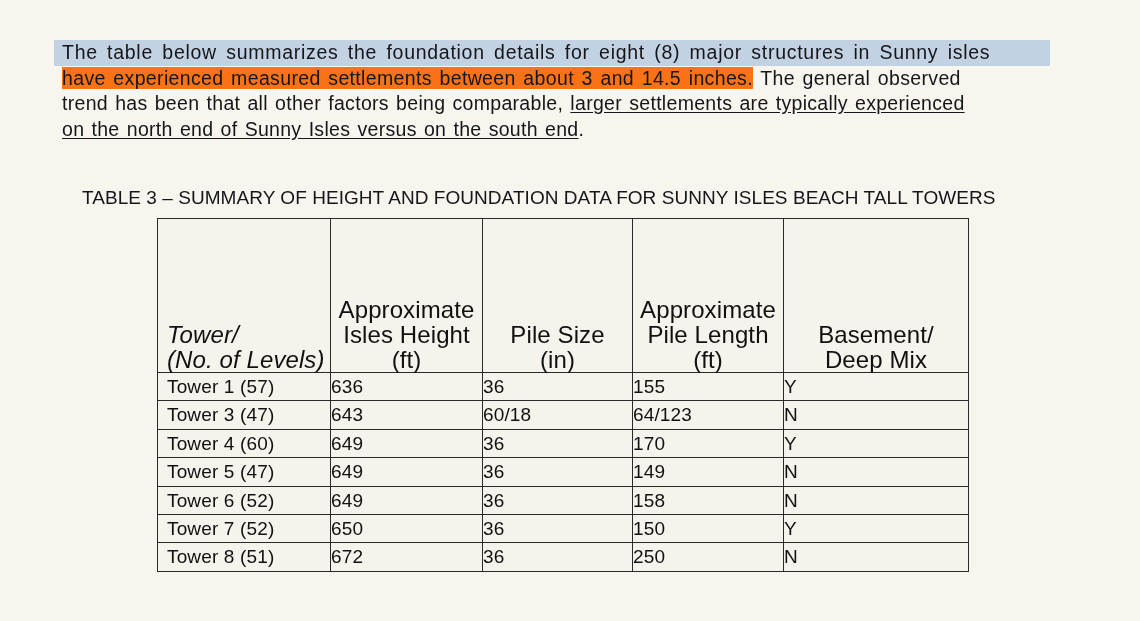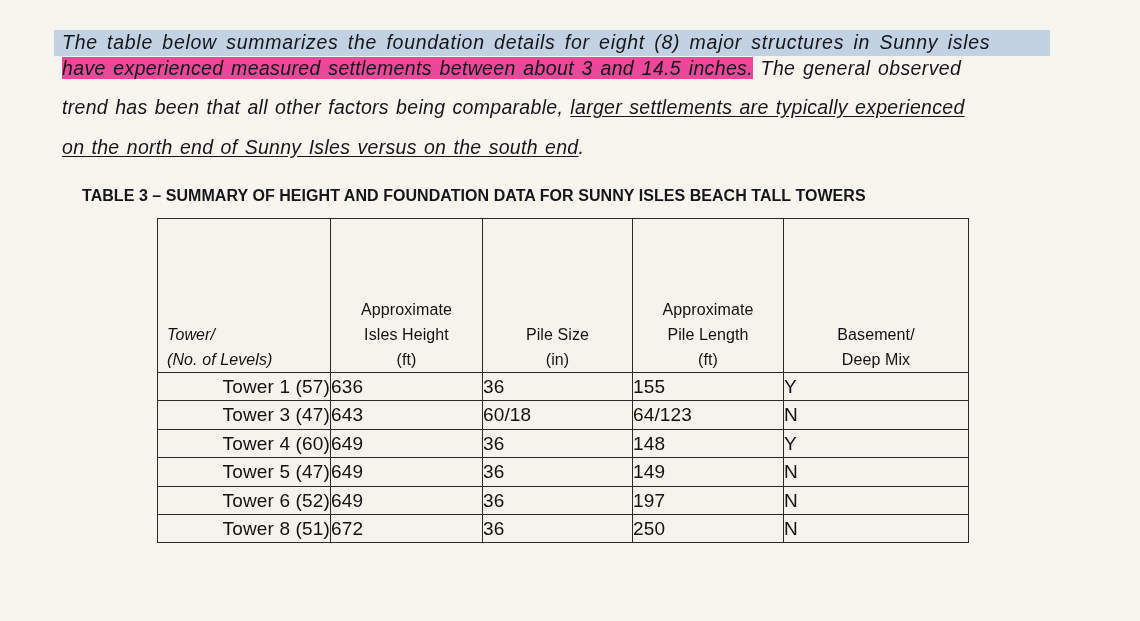--- a/index.html
+++ b/index.html
@@ -13,61 +13,60 @@
     font-family: "Liberation Sans", sans-serif;
     color: #111111;
     overflow: hidden;
     position: relative;
   }
 
   
   .intro-block {
     position: absolute;
     left: 62px;
-    top: 30px;
+    top: 40px;
     width: 994px;
-    font-style: italic;
   }
   .intro-line {
     font-size: 19.5px;
     line-height: 25.6px;
     white-space: nowrap;
     letter-spacing: 0.1px;
     color: #15161a;
   }
   .hl {
-    background: #ec4899;
+    background: #f97316;
     box-shadow: 0 0 0 0 #c3d2e3;
   }
   .intro-line.full-hl {
     background: #c3d2e3;
     padding-left: 8px;
     margin-left: -8px;
     padding-right: 6px;
     width: 996px;
     box-sizing: border-box;
   }
   .intro-line.partial {
     margin-left: -8px;
     padding-left: 8px;
   }
   .u { text-decoration: underline; text-underline-offset: 2px; }
 
   .spaced-1 { letter-spacing: 0.72px; word-spacing: 3.2px; }
   .spaced-2 { letter-spacing: 0.55px; word-spacing: 3.6px; }
   .spaced-3 { letter-spacing: 0.35px; word-spacing: 1.9px; }
-  .spaced-4 { letter-spacing: 0.30px; word-spacing: 1.5px; margin-top: 14px; }
+  .spaced-4 { letter-spacing: 0.30px; word-spacing: 1.5px; }
 
   
   .table-caption {
     position: absolute;
     left: 82px;
     top: 187px;
-    font-size: 16px;
-    font-weight: bold;
+    font-size: 19px;
+    font-weight: normal;
     letter-spacing: 0.05px;
     white-space: nowrap;
     color: #15161a;
   }
 
   
   .table-wrap {
     position: absolute;
     left: 157px;
     top: 218px;
@@ -91,37 +90,37 @@
     height: 153px;
     vertical-align: bottom;
     background-color: #e2e0da;
     background-image:
       repeating-linear-gradient(0deg, rgba(255,255,255,0.55) 0px, rgba(255,255,255,0.55) 1px, rgba(160,158,150,0.30) 1px, rgba(160,158,150,0.30) 2px),
       repeating-linear-gradient(90deg, rgba(255,255,255,0.45) 0px, rgba(255,255,255,0.45) 1px, rgba(150,148,142,0.28) 1px, rgba(150,148,142,0.28) 2px);
     padding-bottom: 5px;
   }
   thead th .hdr {
     line-height: 25px;
-    font-size: 16px;
+    font-size: 24px;
     letter-spacing: 0.1px;
   }
   th.col-tower .hdr { text-align: left; padding-left: 9px; font-style: italic; }
   th.col-height .hdr,
   th.col-pile-size .hdr,
   th.col-pile-length .hdr,
   th.col-basement .hdr { text-align: center; }
 
   tbody td {
     height: 27.4px;
     font-size: 19px;
     letter-spacing: 0.15px;
     line-height: 27.4px;
   }
   tbody td.tower-name {
-    text-align: right;
+    text-align: left;
     padding-left: 9px;
   }
 
   .c1 { width: 173px; }
   .c2 { width: 152px; }
   .c3 { width: 150px; }
   .c4 { width: 151px; }
   .c5 { width: 185px; }
 </style>
 </head>
@@ -194,36 +193,43 @@
         <td class="tower-name">Tower 3 (47)</td>
         <td>643</td>
         <td>60/18</td>
         <td>64/123</td>
         <td>N</td>
       </tr>
       <tr>
         <td class="tower-name">Tower 4 (60)</td>
         <td>649</td>
         <td>36</td>
-        <td>148</td>
+        <td>170</td>
         <td>Y</td>
       </tr>
       <tr>
         <td class="tower-name">Tower 5 (47)</td>
         <td>649</td>
         <td>36</td>
         <td>149</td>
         <td>N</td>
       </tr>
       <tr>
         <td class="tower-name">Tower 6 (52)</td>
         <td>649</td>
         <td>36</td>
-        <td>197</td>
-        <td>N</td>
+        <td>158</td>
+        <td>N</td>
+      </tr>
+      <tr>
+        <td class="tower-name">Tower 7 (52)</td>
+        <td>650</td>
+        <td>36</td>
+        <td>150</td>
+        <td>Y</td>
       </tr>
       <tr>
         <td class="tower-name">Tower 8 (51)</td>
         <td>672</td>
         <td>36</td>
         <td>250</td>
         <td>N</td>
       </tr>
     </tbody>
   </table>

